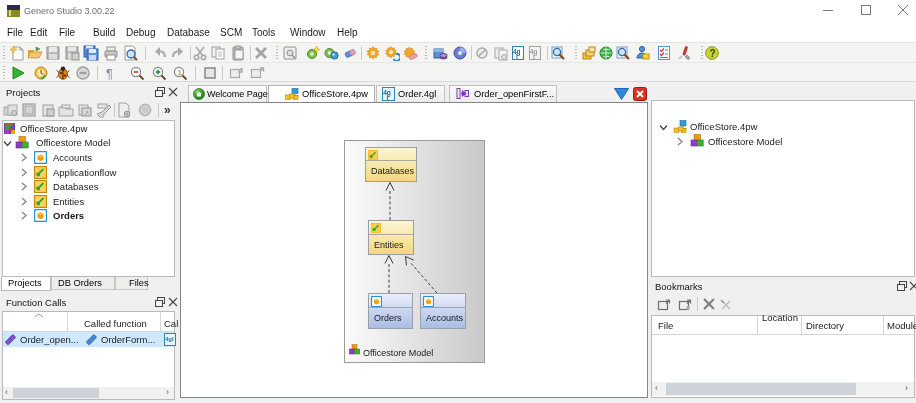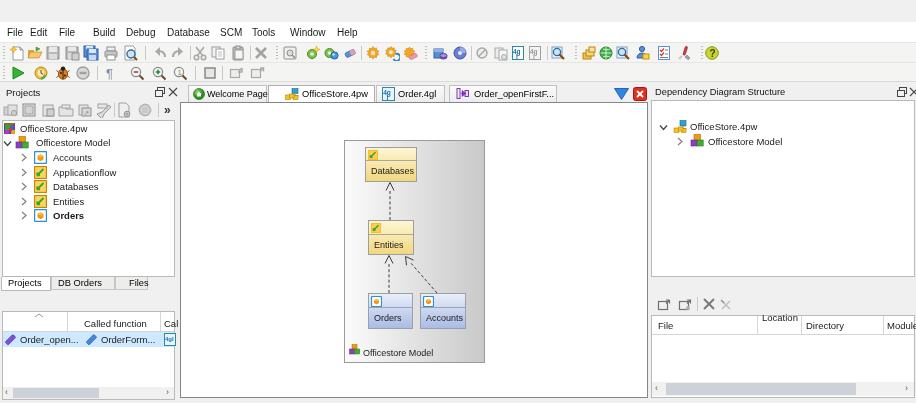--- a/index.html
+++ b/index.html
@@ -12,20 +12,36 @@
   background-image:repeating-linear-gradient(to bottom,#bdbdbd 0 1px,transparent 1px 3px); }
 .ti { position:absolute; width:16px; height:16px; top:2px; }
 .ptxt { position:absolute; left:4px; top:3px; font-size:9.5px; color:#111; }
 .white { background:#fff; border:1px solid #b9b9b9; }
 .tabtxt { font-size:9.3px; color:#000; white-space:nowrap; }
 </style>
 </head>
 <body>
 <div id="root">
 
+<div class="abs" style="left:0;top:0;width:916px;height:22px;background:#ffffff;">
+  <svg class="abs" style="left:7px;top:4px" width="14" height="14" viewBox="0 0 14 14">
+    <rect x="0" y="1" width="13" height="12" fill="#8a8a23"></rect>
+    <rect x="0" y="1" width="13" height="5" fill="#2b2b4e"></rect>
+    <rect x="2" y="6" width="2" height="6" fill="#d8d890"></rect>
+  </svg>
+  <span class="abs" style="left:24px;top:6px;font-size:9px;color:#6e6e6e;">Genero Studio 3.00.22</span>
+  <svg class="abs" style="left:820px;top:0" width="96" height="22" viewBox="0 0 96 22">
+    <g stroke="#7a7a7a" stroke-width="1" fill="none">
+      <line x1="3" y1="10.5" x2="13" y2="10.5"></line>
+      <rect x="41.5" y="5.5" width="9" height="9"></rect>
+      <line x1="78" y1="5" x2="88" y2="15"></line>
+          <line x1="88" y1="5" x2="78" y2="15"></line>
+    </g>
+  </svg>
+</div>
 
 <div class="abs" style="left:0;top:22px;width:916px;height:20px;background:#ffffff;font-size:10px;">
   <span class="abs" style="left:7px;top:5px;">File</span>
   <span class="abs" style="left:30px;top:5px;">Edit</span>
   <span class="abs" style="left:59px;top:5px;">File</span>
   <span class="abs" style="left:93px;top:5px;">Build</span>
   <span class="abs" style="left:126px;top:5px;">Debug</span>
   <span class="abs" style="left:167px;top:5px;">Database</span>
   <span class="abs" style="left:220px;top:5px;">SCM</span>
   <span class="abs" style="left:252px;top:5px;">Tools</span>
@@ -467,20 +483,35 @@
 
 <div class="abs" style="left:0;top:277px;width:177px;height:14px;background:#f0f0f0;">
   <div class="abs" style="left:1px;top:0;width:50px;height:14px;background:#fff;border:1px solid #b9b9b9;border-top:none;"></div>
   <span class="abs tabtxt" style="left:8px;top:1px;">Projects</span>
   <div class="abs" style="left:51px;top:0;width:64px;height:13px;border:1px solid #c6c6c6;border-top:none;background:#ededec;"></div>
   <span class="abs tabtxt" style="left:58px;top:1px;">DB Orders</span>
   <div class="abs" style="left:115px;top:0;width:33px;height:13px;border:1px solid #c6c6c6;border-top:none;background:#ededec;"></div>
   <span class="abs tabtxt" style="left:129px;top:1px;">Files</span>
 </div>
 
+<div class="abs" style="left:2px;top:294px;width:173px;height:16px;background:#f0f0f0;">
+  <span class="ptxt">Function Calls</span>
+  <svg class="abs" style="left:153px;top:3px" width="10" height="10" viewBox="0 0 10 10">
+        <g fill="none" stroke="#444">
+          <rect x="2.5" y="0.5" width="7" height="6"></rect>
+          <rect x="0.5" y="3.5" width="7" height="6" fill="#f0f0f0"></rect>
+        </g>
+      </svg>
+  <svg class="abs" style="left:166px;top:3px" width="10" height="10" viewBox="0 0 10 10">
+        <g stroke="#444" stroke-width="1.1">
+          <line x1="1" y1="1" x2="9" y2="9"></line>
+          <line x1="9" y1="1" x2="1" y2="9"></line>
+        </g>
+      </svg>
+</div>
 <div class="abs white" style="left:2px;top:311px;width:173px;height:89px;"></div>
 <svg class="abs" style="left:34px;top:313px" width="10" height="5" viewBox="0 0 10 5">
       <path d="M1 4l4-3 4 3" fill="none" stroke="#999"></path>
     </svg>
 <span class="abs" style="left:5px;top:318px;margin-top:16px;">Caller function</span>
 <span class="abs" style="left:84px;top:318px;">Called function</span>
 <span class="abs" style="left:164px;top:318px;">Cal</span>
 <div class="abs" style="left:67px;top:312px;width:1px;height:19px;background:#d6d6d6;"></div>
 <div class="abs" style="left:160px;top:312px;width:1px;height:19px;background:#d6d6d6;"></div>
 <div class="abs" style="left:3px;top:331px;width:171px;height:1px;background:#d6d6d6;"></div>
@@ -608,35 +639,20 @@
 <div class="abs" style="left:420px;top:293px;width:46px;height:36px;border:1px solid #9aa0aa;background:linear-gradient(#e9eefa,#a9bce4);">
   <div class="abs" style="left:0;top:13px;width:44px;height:1px;background:#9aa4b4;"></div>
   <svg class="abs" style="left:2px;top:1.5px" width="11" height="11" viewBox="0 0 11 11">
         <rect x="0.5" y="0.5" width="10" height="10" rx="1" fill="#fff" stroke="#2b8fd0" stroke-width="1.2"></rect>
         <path d="M3 4.2l2.5-1.5L8 4.2V7L5.5 8.5 3 7z" fill="#f1990f"></path>
         <path d="M3 4.2l2.5 1.3L8 4.2 5.5 2.7z" fill="#fdbb4a"></path>
       </svg>
   <span class="abs" style="left:5px;top:19px;font-size:9px;">Accounts</span>
 </div>
 
-<div class="abs" style="left:651px;top:84px;width:265px;height:16px;background:#f0f0f0;">
-  <span class="ptxt" style="font-size:9.3px;">Dependency Diagram Structure</span>
-  <svg class="abs" style="left:246px;top:3px" width="10" height="10" viewBox="0 0 10 10">
-        <g fill="none" stroke="#444">
-          <rect x="2.5" y="0.5" width="7" height="6"></rect>
-          <rect x="0.5" y="3.5" width="7" height="6" fill="#f0f0f0"></rect>
-        </g>
-      </svg>
-  <svg class="abs" style="left:258px;top:3px" width="10" height="10" viewBox="0 0 10 10">
-        <g stroke="#444" stroke-width="1.1">
-          <line x1="1" y1="1" x2="9" y2="9"></line>
-          <line x1="9" y1="1" x2="1" y2="9"></line>
-        </g>
-      </svg>
-</div>
 <div class="abs white" style="left:651px;top:100px;width:264px;height:177px;"></div>
 <svg class="abs" style="left:659px;top:124px" width="9" height="7" viewBox="0 0 9 7">
       <path d="M1 1.5l3.5 4L8 1.5" fill="none" stroke="#444" stroke-width="1.3"></path>
     </svg>
 <svg class="abs" style="left:673px;top:120px" width="14" height="13" viewBox="0 0 14 13">
   <rect x="7" y="0.5" width="6" height="5.5" fill="#2b9fd8" stroke="#1a6a96" stroke-width=".6"></rect>
   <path d="M10 6v2M4 8.5h9M4 8.5v1M13 8.5v1" stroke="#c8920a" fill="none"></path>
   <rect x="1" y="8" width="5" height="4.5" fill="#f8c220" stroke="#b8860b" stroke-width=".6"></rect>
   <rect x="8.5" y="8.5" width="4.5" height="4" fill="#f8c220" stroke="#b8860b" stroke-width=".6"></rect>
   <rect x="5.5" y="7" width="4.5" height="4" fill="#f8c220" stroke="#b8860b" stroke-width=".6"></rect>
@@ -645,20 +661,35 @@
 <svg class="abs" style="left:677px;top:136.5px" width="6" height="9" viewBox="0 0 6 9">
       <path d="M1 1l4 3.5L1 8" fill="none" stroke="#808080" stroke-width="1.2"></path>
     </svg>
 <svg class="abs" style="left:690px;top:134px" width="14" height="13" viewBox="0 0 14 13">
   <rect x="4" y="0.5" width="6.5" height="6" fill="#f1990f" stroke="#b06c00" stroke-width=".6"></rect>
   <rect x="1" y="6" width="6" height="6" fill="#8a3fc4" stroke="#5e2a88" stroke-width=".6"></rect>
   <rect x="7.2" y="6" width="6" height="6" fill="#3fae35" stroke="#2a7d22" stroke-width=".6"></rect>
 </svg>
 <span class="abs" style="left:708px;top:135.5px;">Officestore Model</span>
 
+<div class="abs" style="left:651px;top:278px;width:265px;height:16px;background:#f0f0f0;">
+  <span class="ptxt">Bookmarks</span>
+  <svg class="abs" style="left:246px;top:3px" width="10" height="10" viewBox="0 0 10 10">
+        <g fill="none" stroke="#444">
+          <rect x="2.5" y="0.5" width="7" height="6"></rect>
+          <rect x="0.5" y="3.5" width="7" height="6" fill="#f0f0f0"></rect>
+        </g>
+      </svg>
+  <svg class="abs" style="left:258px;top:3px" width="10" height="10" viewBox="0 0 10 10">
+        <g stroke="#444" stroke-width="1.1">
+          <line x1="1" y1="1" x2="9" y2="9"></line>
+          <line x1="9" y1="1" x2="1" y2="9"></line>
+        </g>
+      </svg>
+</div>
 <div class="abs" style="left:651px;top:294px;width:265px;height:21px;background:#f0f0f0;">
   <svg class="abs" style="left:5px;top:3px" width="15" height="15" viewBox="0 0 15 15">
         <rect x="2.5" y="4.5" width="9" height="8" fill="none" stroke="#6f6f6f" stroke-width="1.2"></rect>
         <path d="M10 3h3.5 M13.5 3v3.5 M13.5 3L10 6.5" fill="none" stroke="#6f6f6f" stroke-width="1.2"></path>
       </svg>
   <svg class="abs" style="left:26px;top:3px" width="15" height="15" viewBox="0 0 15 15">
         <rect x="2.5" y="4.5" width="9" height="8" fill="none" stroke="#6f6f6f" stroke-width="1.2"></rect>
         <path d="M13.5 6.5V3H10 M10 6.5L13.5 3" fill="none" stroke="#6f6f6f" stroke-width="1.2"></path>
         <circle cx="11" cy="11" r="2" fill="#b0b0b0"></circle>
       </svg>

